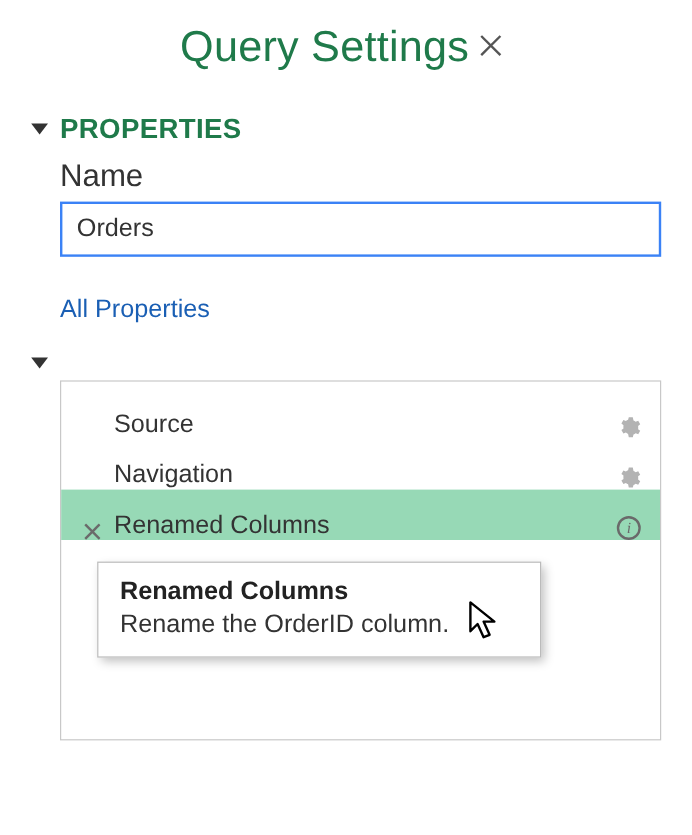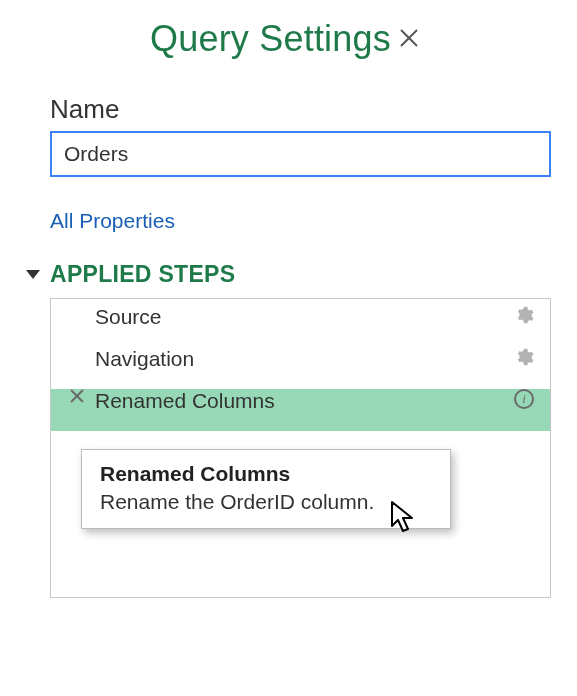--- a/index.html
+++ b/index.html
@@ -86,21 +86,21 @@
   .steps-box {
     margin-left: 24px;
     border: 1px solid #c8c8c8;
     border-top: 1px solid #c8c8c8;
     min-height: 300px;
     position: relative;
     padding-top: 6px;
   }
   .step-row {
     display: flex;
-    align-items: flex-start;
+    align-items: flex-end;
     height: 42px;
     position: relative;
     padding-left: 14px;
     padding-right: 10px;
   }
   .step-row.selected {
     background: #97d9b6;
   }
   .step-icon-slot {
     width: 24px;
@@ -178,31 +178,34 @@
     <div class="title">Query Settings</div>
     <div class="close-btn">
       <svg width="20" height="20" viewBox="0 0 20 20">
         <line x1="2" y1="2" x2="18" y2="18" stroke="#555" stroke-width="2"></line>
         <line x1="18" y1="2" x2="2" y2="18" stroke="#555" stroke-width="2"></line>
       </svg>
     </div>
   </div>
 
   <div class="section">
+    <div class="section-header">
+      <div class="triangle"></div>
+      <div class="section-title">PROPERTIES</div>
+    </div>
     <div class="prop-body">
       <label class="field-label">Name</label>
       <input type="text" class="text-input" value="Orders" style="">
       <span class="link">All Properties</span>
     </div>
   </div>
 
   <div class="section">
     <div class="section-header">
       <div class="triangle"></div>
-      <div class="section-title">APPLIED STEPS</div>
     </div>
 
     <div class="steps-box">
 
       <div class="step-row">
         <span class="step-icon-slot"></span>
         <span class="step-label">Source</span>
         <span class="gear">
           <svg width="20" height="20" viewBox="0 0 24 24">
               <path fill="#b3b3b3" d="M12 8a4 4 0 100 8 4 4 0 000-8zm9.4 4a7.7 7.7 0 00-.1-1.3l2.1-1.6-2-3.5-2.5 1a7.6 7.6 0 00-2.2-1.3L16 2h-4l-.7 2.6a7.6 7.6 0 00-2.2 1.3l-2.5-1-2 3.5 2.1 1.6A7.7 7.7 0 006.6 12c0 .4 0 .9.1 1.3l-2.1 1.6 2 3.5 2.5-1c.7.5 1.4 1 2.2 1.3L12 22h4l.7-2.6c.8-.3 1.5-.8 2.2-1.3l2.5 1 2-3.5-2.1-1.6c.1-.4.1-.9.1-1.3z"></path>

